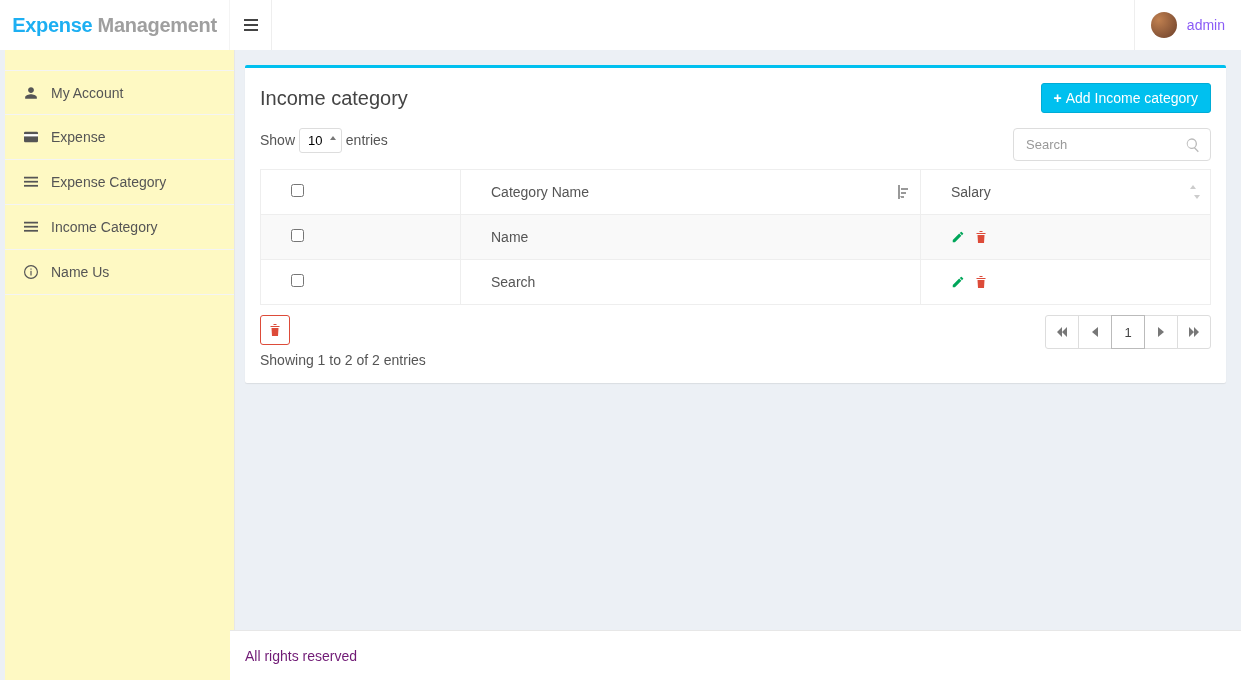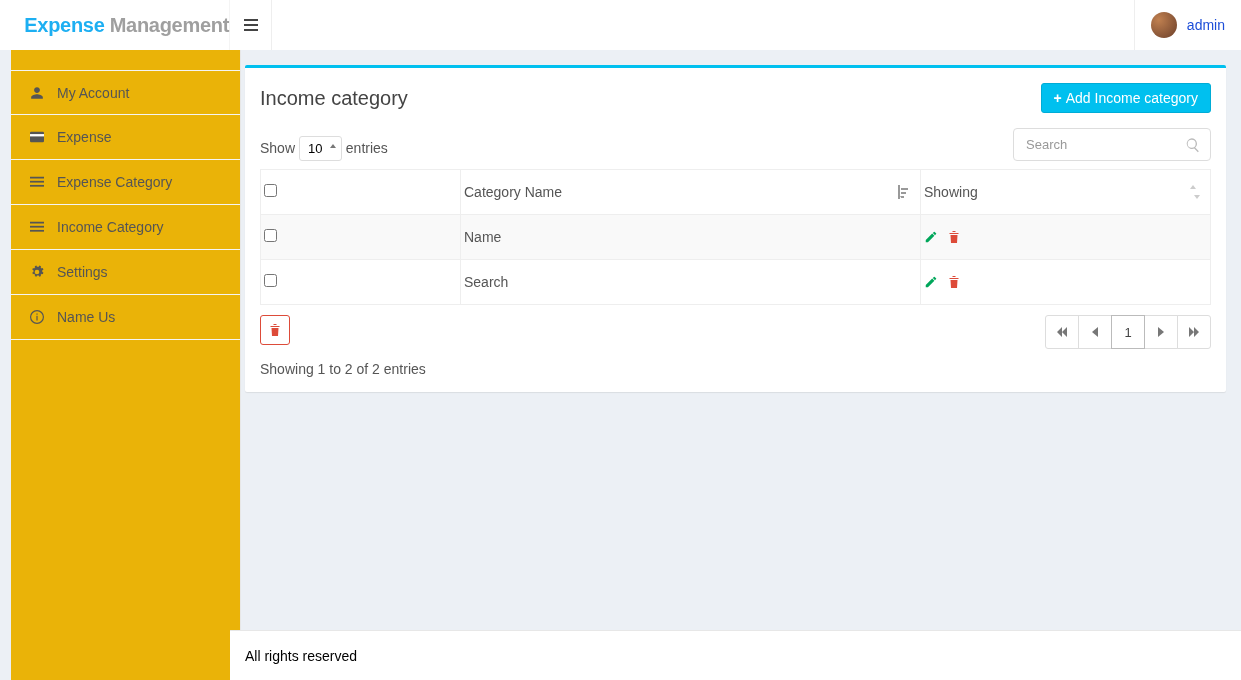--- a/index.html
+++ b/index.html
@@ -1,76 +1,76 @@
 <!DOCTYPE html>
 <html><head>
 <meta charset="utf-8">
 <style>
 * { box-sizing: border-box; margin: 0; padding: 0; }
 body { font-family: "Helvetica Neue", Arial, sans-serif; background: #ecf0f5; color: #555; font-size: 14px; width: 1241px; height: 680px; overflow: hidden; position: relative;}
 a { text-decoration: none; }
 
 .header { position: absolute; top: 0; left: 0; right: 0; height: 50px; background: #fff; display: flex; }
-.logo-area { width: 230px; height: 50px; display: flex; align-items: center; justify-content: flex-end; background: #fff; border-right: 1px solid #f4f4f4;}
+.logo-area { width: 230px; height: 50px; display: flex; align-items: center; justify-content: center; background: #fff; border-right: 1px solid #f4f4f4;}
 .logo-area .logo-text { font-size: 20px; font-weight: 700; letter-spacing: -0.3px;}
 .logo-e { color: #1daff2; }
 .logo-m { color: #9f9f9f; }
 
 .navbar { flex: 1; display: flex; align-items: center; justify-content: space-between; }
 .nav-toggle { width: 42px; height: 50px; display: flex; align-items: center; justify-content: center; border-right: 1px solid #eee; cursor: pointer; color: #444;}
 .nav-right { display: flex; align-items: center; height: 50px; border-left: 1px solid #eee; padding: 0 16px; cursor: pointer;}
 .nav-right .avatar { width: 26px; height: 26px; border-radius: 50%; background: radial-gradient(circle at 30% 30%, #c08050, #6b3f2a); margin-right: 10px;}
-.nav-right .username { color: #1d4ed8; }
-
-.sidebar { position: absolute; top: 50px; left: 11px; width: 230px; bottom: 0; background: #eab308; border-right: 1px solid #e7e7e7; padding-top: 20px;}
+.nav-right .username { color: #8b5cf6; }
+
+.sidebar { position: absolute; top: 50px; left: 5px; width: 230px; bottom: 0; background: #fef9c3; border-right: 1px solid #e7e7e7; padding-top: 20px;}
 .sidebar-item { display: flex; align-items: center; height: 45px; padding: 0 16px; color: #555; font-size: 14px; border-bottom: 1px solid #f4f4f4; cursor: pointer;}
 .sidebar-item:first-child { border-top: 1px solid #f4f4f4;}
 .sidebar-item .icon { width: 20px; margin-right: 10px; color: #555; display: inline-flex; justify-content: center;}
 
 .content { position: absolute; top: 50px; left: 230px; right: 0; bottom: 50px; padding: 15px; overflow: auto;}
 .box { background: #fff; border-top: 3px solid #00c0ef; border-radius: 2px; box-shadow: 0 1px 1px rgba(0,0,0,0.08);}
 .box-header { padding: 15px; display: flex; justify-content: space-between; align-items: center;}
 .box-title { font-size: 20px; font-weight: 400; color: #444;}
 .btn-add { background: #00c0ef; color: #fff; border: 1px solid #00acd6; border-radius: 3px; padding: 6px 12px; font-size: 14px; cursor: pointer; display: inline-flex; align-items: center;}
 .btn-add .plus { font-weight: bold; margin-right: 4px;}
 
 .box-body { padding: 0 15px 15px;}
-.table-controls-top { display: flex; justify-content: space-between; align-items: flex-end; margin-bottom: 8px;}
+.table-controls-top { display: flex; justify-content: space-between; align-items: flex-start; margin-bottom: 8px;}
 .length-ctrl { color: #555; }
 .length-ctrl select { border: 1px solid #ddd; border-radius: 3px; padding: 4px 18px 4px 8px; background: #fff; font-size: 13px; appearance: none; position: relative;}
 .length-wrap { position: relative; display: inline-block;}
 .length-wrap::after { content: ""; position: absolute; right: 6px; top: 8px; border-left: 3px solid transparent; border-right: 3px solid transparent; border-bottom: 4px solid #777;}
 .length-wrap::before { content: ""; position: absolute; right: 6px; bottom: 8px; border-left: 3px solid transparent; border-right: 3px solid transparent; border-top: 4px solid #777;}
 
 .search-wrap { position: relative;}
 .search-wrap input { border: 1px solid #ddd; border-radius: 4px; padding: 8px 46px 8px 12px; width: 198px; font-size: 13px; color: #555;}
 .search-wrap input::placeholder { color: #999;}
 .search-wrap .search-icon { position: absolute; right: 10px; top: 50%; transform: translateY(-50%); color: #bbb;}
 
 .table { width: 100%; border-collapse: collapse; margin-top: 4px;}
-.table th, .table td { padding: 14px 3px; border: 1px solid #eee; text-align: left; font-weight: 400; vertical-align: middle; margin-left: 8px;}
+.table th, .table td { padding: 14px 30px; border: 1px solid #eee; text-align: left; font-weight: 400; vertical-align: middle; margin-left: 8px;}
 .table th { color: #555; position: relative; background: #fff;}
 .table tbody tr:nth-child(odd) { background: #f9f9f9;}
 .table th .sort { position: absolute; right: 10px; top: 50%; transform: translateY(-50%); color: #ccc;}
 .col-check { width: 200px;}
 .col-action { width: 290px;}
 .action-icons { display: flex; gap: 10px;}
 .icon-edit { color: #00a65a; cursor: pointer;}
 .icon-delete { color: #dd4b39; cursor: pointer;}
 
 .box-footer-row { display: flex; justify-content: space-between; align-items: flex-start; margin-top: 10px;}
 .btn-bulk-delete { border: 1px solid #dd4b39; color: #dd4b39; background: #fff; border-radius: 3px; width: 30px; height: 30px; cursor: pointer; display: inline-flex; align-items: center; justify-content: center;}
 .pagination { display: flex;}
 .pagination .pg { border: 1px solid #ddd; background: #fff; color: #777; min-width: 34px; height: 34px; display: inline-flex; align-items: center; justify-content: center; margin-left: -1px; cursor: pointer; font-size: 13px;}
 .pagination .pg.active { color: #444; border-color: #bbb; z-index: 2; position: relative;}
 .pagination .pg:first-child { border-top-left-radius: 3px; border-bottom-left-radius: 3px;}
 .pagination .pg:last-child { border-top-right-radius: 3px; border-bottom-right-radius: 3px;}
-.showing { margin-top: 12px; color: #555;}
-
-.footer { position: absolute; bottom: 0; left: 230px; right: 0; height: 50px; background: #fff; border-top: 1px solid #e7e7e7; display: flex; align-items: center; padding: 0 15px; color: #000000;}
+.showing { margin-top: 3px; color: #555;}
+
+.footer { position: absolute; bottom: 0; left: 230px; right: 0; height: 50px; background: #fff; border-top: 1px solid #e7e7e7; display: flex; align-items: center; padding: 0 15px; color: #701a75;}
 
 svg { display: block;}
 .ham { width: 14px; height: 2px; background: #444; position: relative;}
 .ham::before, .ham::after { content: ""; position: absolute; left: 0; right: 0; height: 2px; background: #444;}
 .ham::before { top: -5px;}
 .ham::after { top: 5px;}
 
 input[type="checkbox"] { width: 13px; height: 13px;}
 </style>
 </head>
@@ -121,28 +121,20 @@
   </a>
   <a class="sidebar-item">
     <span class="icon">
         <svg width="14" height="12" viewBox="0 0 24 18" fill="currentColor">
           <rect y="0" width="24" height="3"></rect>
           <rect y="7" width="24" height="3"></rect>
           <rect y="14" width="24" height="3"></rect>
         </svg>
       </span>
     <span>Income Category</span>
-  </a>
-  <a class="sidebar-item">
-    <span class="icon">
-        <svg width="14" height="14" viewBox="0 0 24 24" fill="currentColor">
-          <path d="M12 8a4 4 0 100 8 4 4 0 000-8zm9 4l2 1-1 3-2-1a9 9 0 01-2 2l1 2-3 1-1-2a9 9 0 01-3 0l-1 2-3-1 1-2a9 9 0 01-2-2l-2 1-1-3 2-1a9 9 0 010-3l-2-1 1-3 2 1a9 9 0 012-2l-1-2 3-1 1 2a9 9 0 013 0l1-2 3 1-1 2a9 9 0 012 2l2-1 1 3-2 1a9 9 0 010 3z"></path>
-        </svg>
-      </span>
-    <span>Settings</span>
   </a>
   <a class="sidebar-item">
     <span class="icon">
         <svg width="14" height="14" viewBox="0 0 24 24" fill="currentColor">
           <circle cx="12" cy="12" r="11" fill="none" stroke="currentColor" stroke-width="2"></circle>
           <rect x="11" y="10" width="2" height="8"></rect>
           <rect x="11" y="6" width="2" height="2"></rect>
         </svg>
       </span>
     <span>Name Us</span>
@@ -191,21 +183,21 @@
                 <svg width="12" height="14" viewBox="0 0 12 14" fill="#999">
                     <rect x="0" y="0" width="2" height="14"></rect>
                     <rect x="3" y="11" width="3" height="2"></rect>
                     <rect x="3" y="7" width="5" height="2"></rect>
                     <rect x="3" y="3" width="7" height="2"></rect>
                     <path d="M1 14l-2-3h4z" transform="translate(0 0)"></path>
                   </svg>
               </span>
             </th>
             <th class="col-action">
-              <span>Showing</span>
+              <span>Salary</span>
               <span class="sort">
                 <svg width="10" height="14" viewBox="0 0 10 14" fill="#ccc">
                     <path d="M3 0l3 4H0zM7 14l-3-4h6z"></path>
                   </svg>
               </span>
             </th>
           </tr>
         </thead>
         <tbody>
           <tr>

